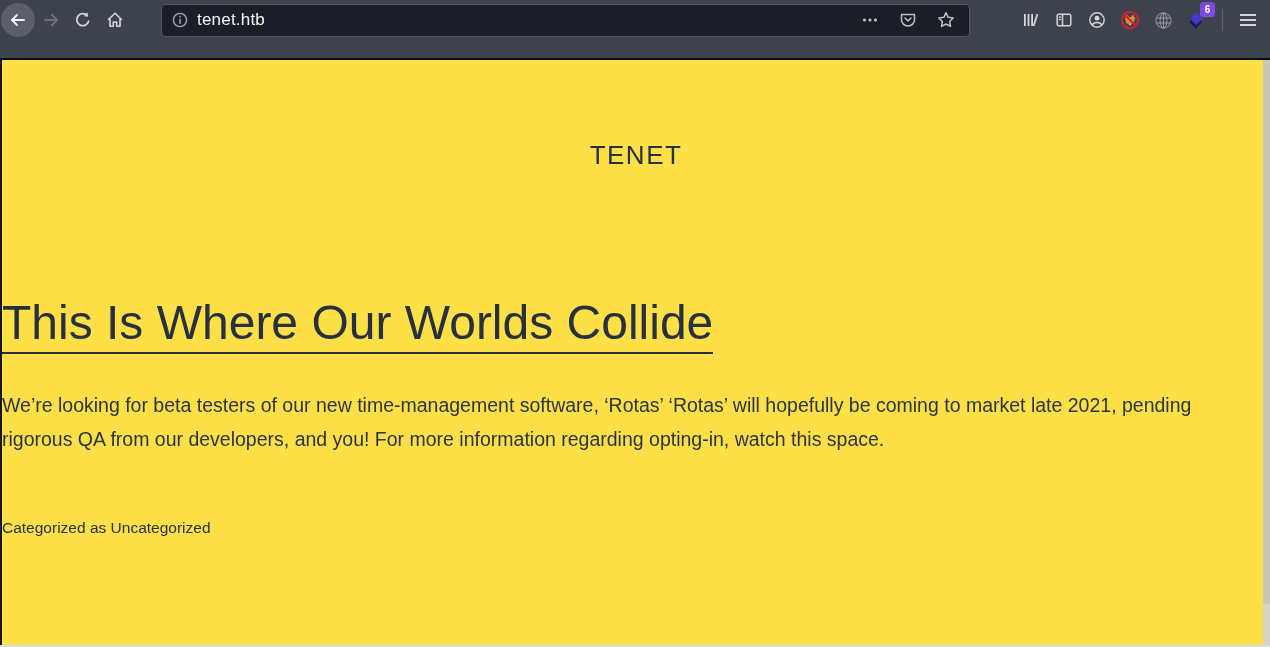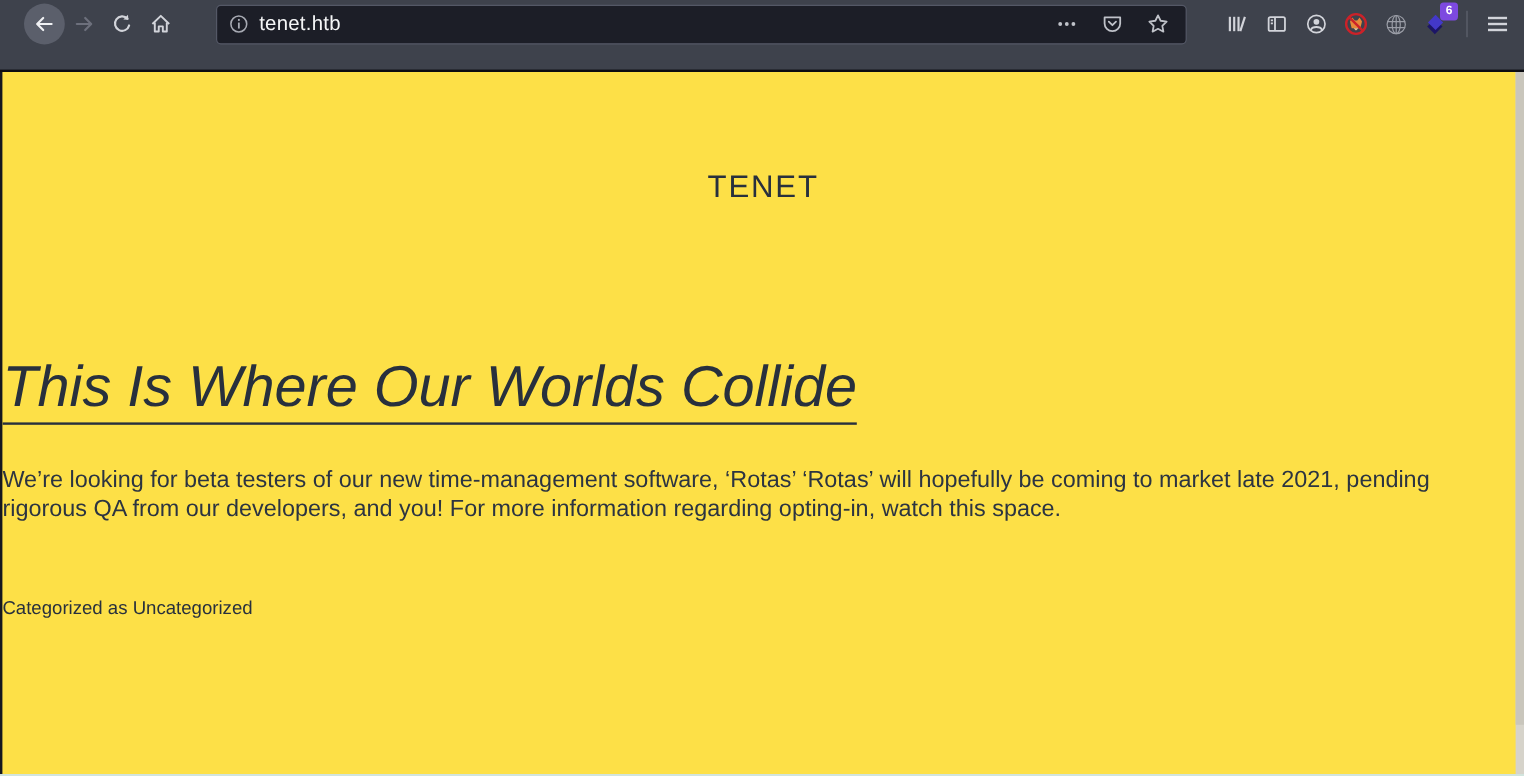--- a/index.html
+++ b/index.html
@@ -11,21 +11,21 @@
 
   
   .chrome {
     width: 1270px; height: 60px;
     background: #3e424c;
     border-bottom: 2px solid #0c0d12;
     position: relative;
   }
   .toolbar-row {
     display: flex; align-items: center;
-    height: 40px; padding: 0 6px 0 20px;
+    height: 40px; padding: 0 6px 0 1px;
   }
   .tb-btn {
     width: 32px; height: 32px; flex: 0 0 auto;
     display: flex; align-items: center; justify-content: center;
     color: #d2d4da; border-radius: 3px; cursor: default;
   }
   .back-btn {
     width: 34px; height: 34px; border-radius: 50%;
     background: #5b5f6b; color: #f0f1f4; margin-right: 4px;
   }
@@ -79,35 +79,35 @@
     overflow: hidden;
   }
   .site-title {
     margin-top: 80px;
     text-align: center;
     font-size: 26px;
     font-weight: 400;
     letter-spacing: 1.5px;
     color: #28303d;
   }
-  .post-title-row { margin-top: 126px; font-style: italic; }
+  .post-title-row { margin-top: 126px; }
   .post-title {
     font-size: 48px;
     font-weight: 400;
     line-height: 1.1;
     color: #28303d;
     text-decoration: none;
     border-bottom: 2px solid #28303d;
     padding-bottom: 3px;
     cursor: pointer;
   }
   .post-body {
     margin-top: 38px;
     font-size: 19.5px;
-    line-height: 24px;
+    line-height: 34px;
     color: #2c3441;
     max-width: 1250px;
   }
   .post-meta {
     margin-top: 58px;
     font-size: 15.5px;
     line-height: 27px;
     color: #28303d;
   }
   .category-link {

